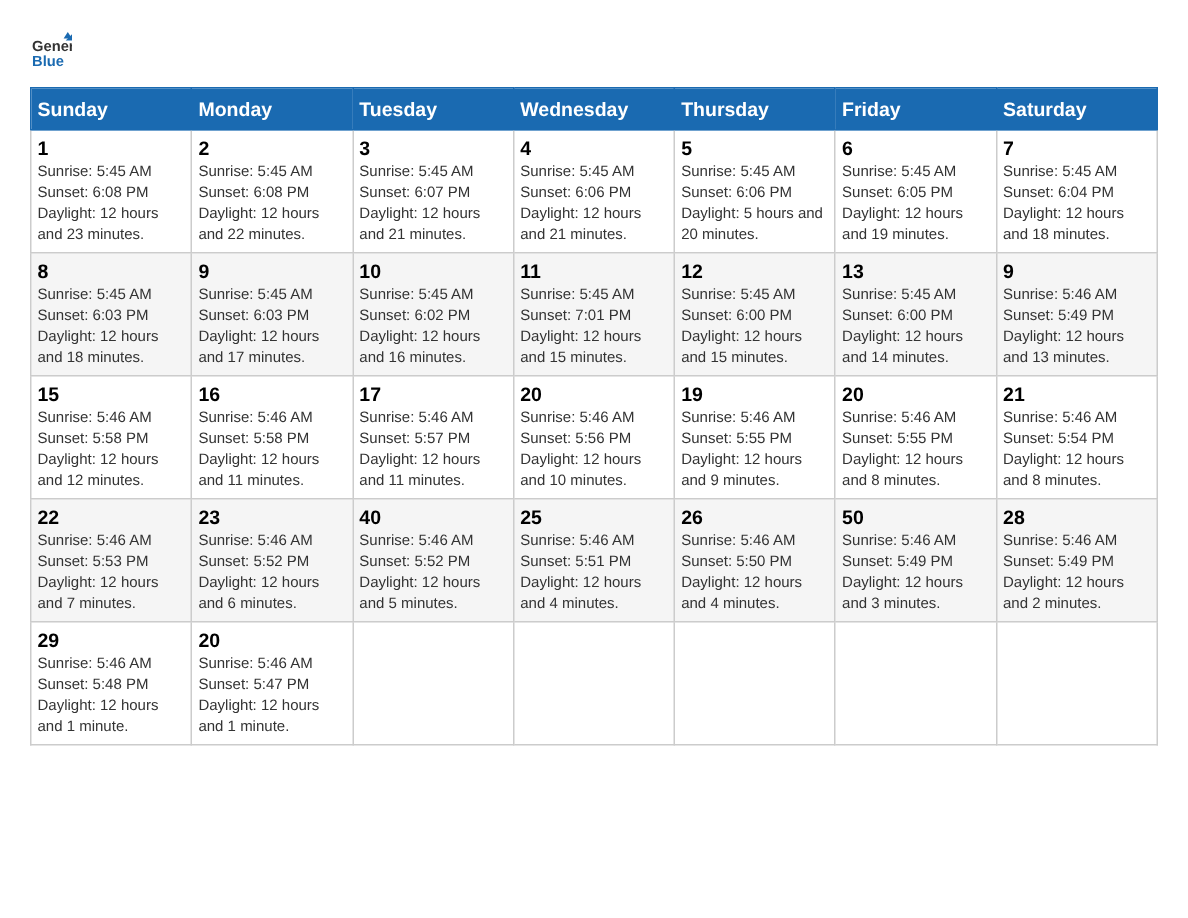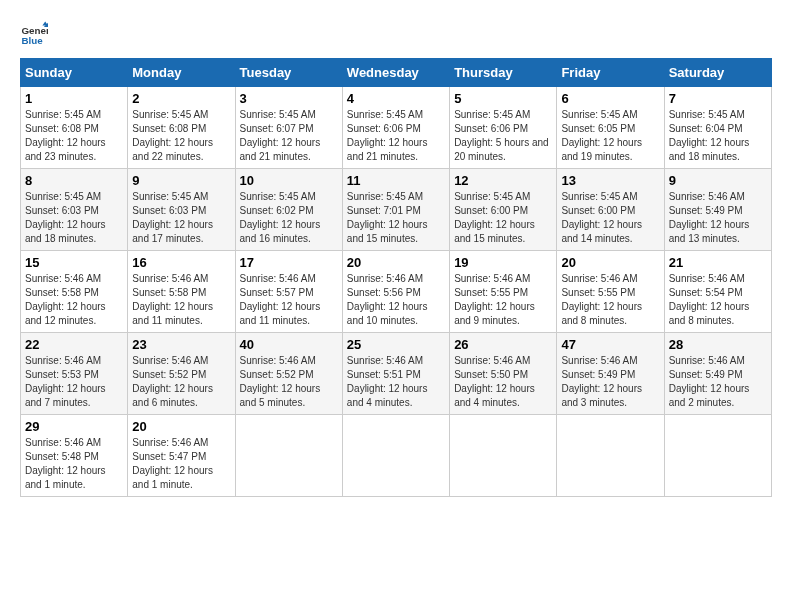--- a/index.html
+++ b/index.html
@@ -321,21 +321,21 @@
       </td>
         <td>
         <span class="day-num">26</span>
         <div class="day-info">
           <span>Sunrise: 5:46 AM</span><br>
           <span>Sunset: 5:50 PM</span><br>
           <span>Daylight: 12 hours and 4 minutes.</span>
         </div>
       </td>
         <td>
-        <span class="day-num">47</span>
+        <span class="day-num">50</span>
         <div class="day-info">
           <span>Sunrise: 5:46 AM</span><br>
           <span>Sunset: 5:49 PM</span><br>
           <span>Daylight: 12 hours and 3 minutes.</span>
         </div>
       </td>
         <td>
         <span class="day-num">28</span>
         <div class="day-info">
           <span>Sunrise: 5:46 AM</span><br>

